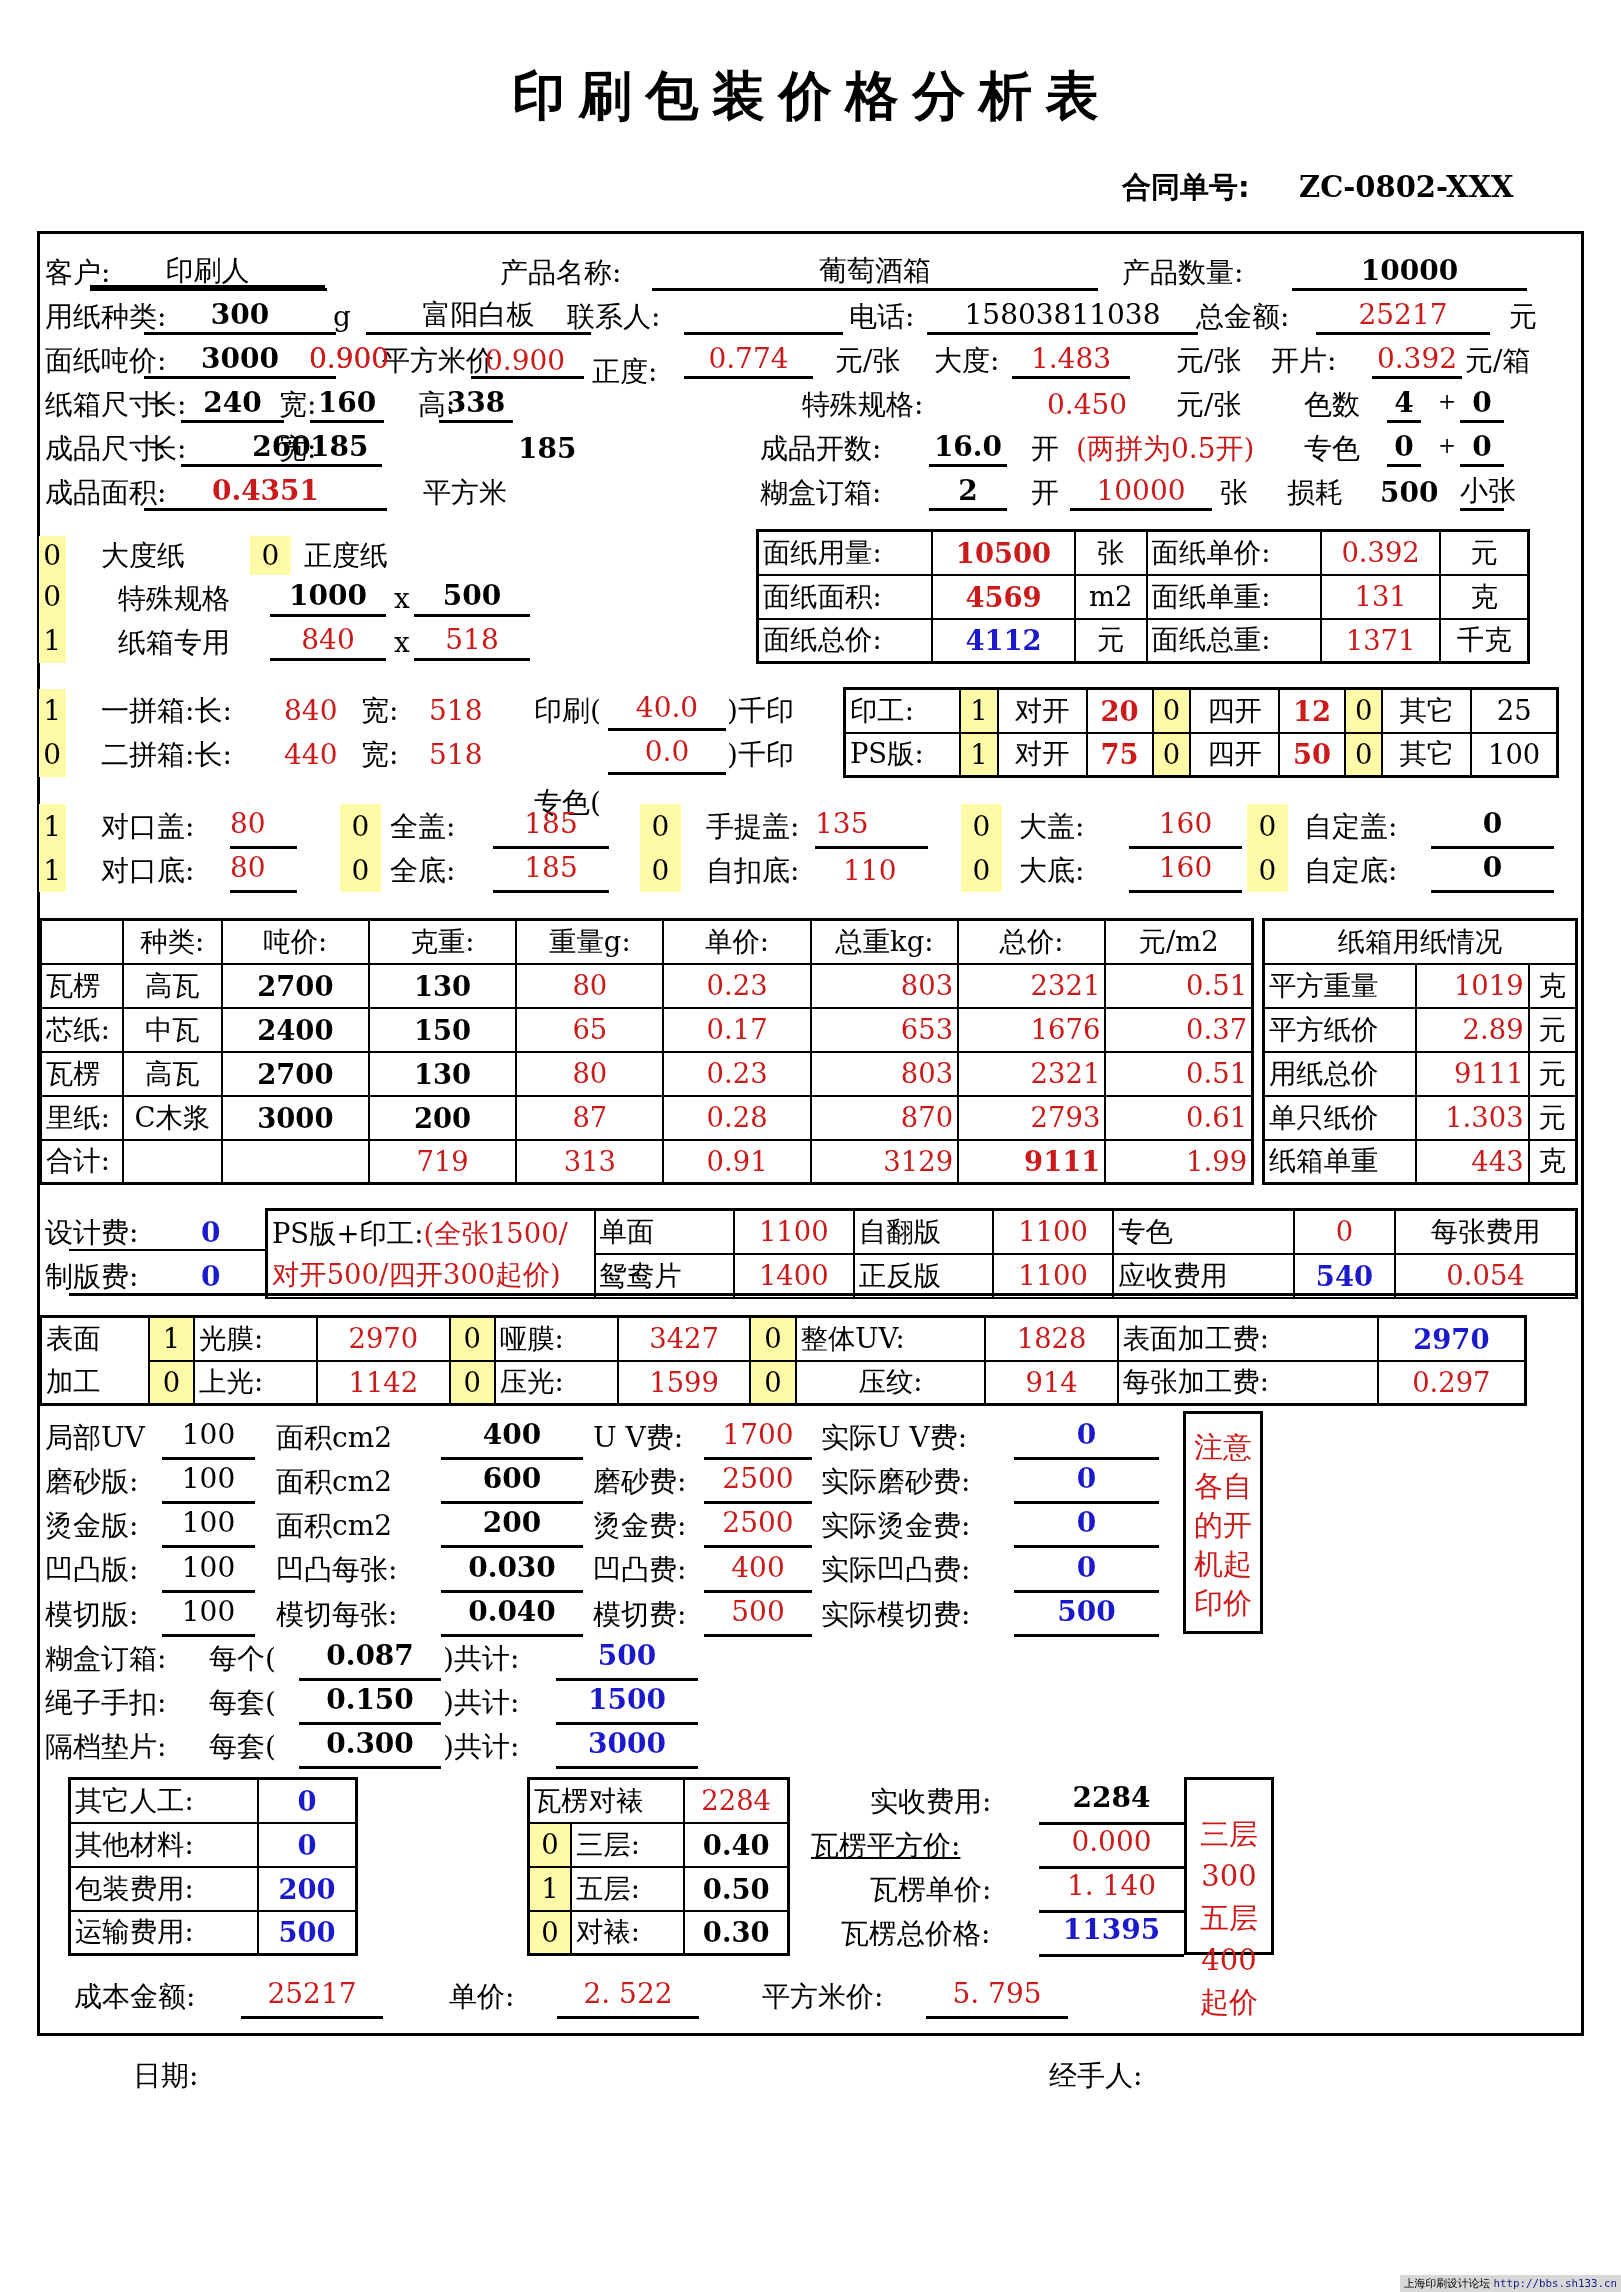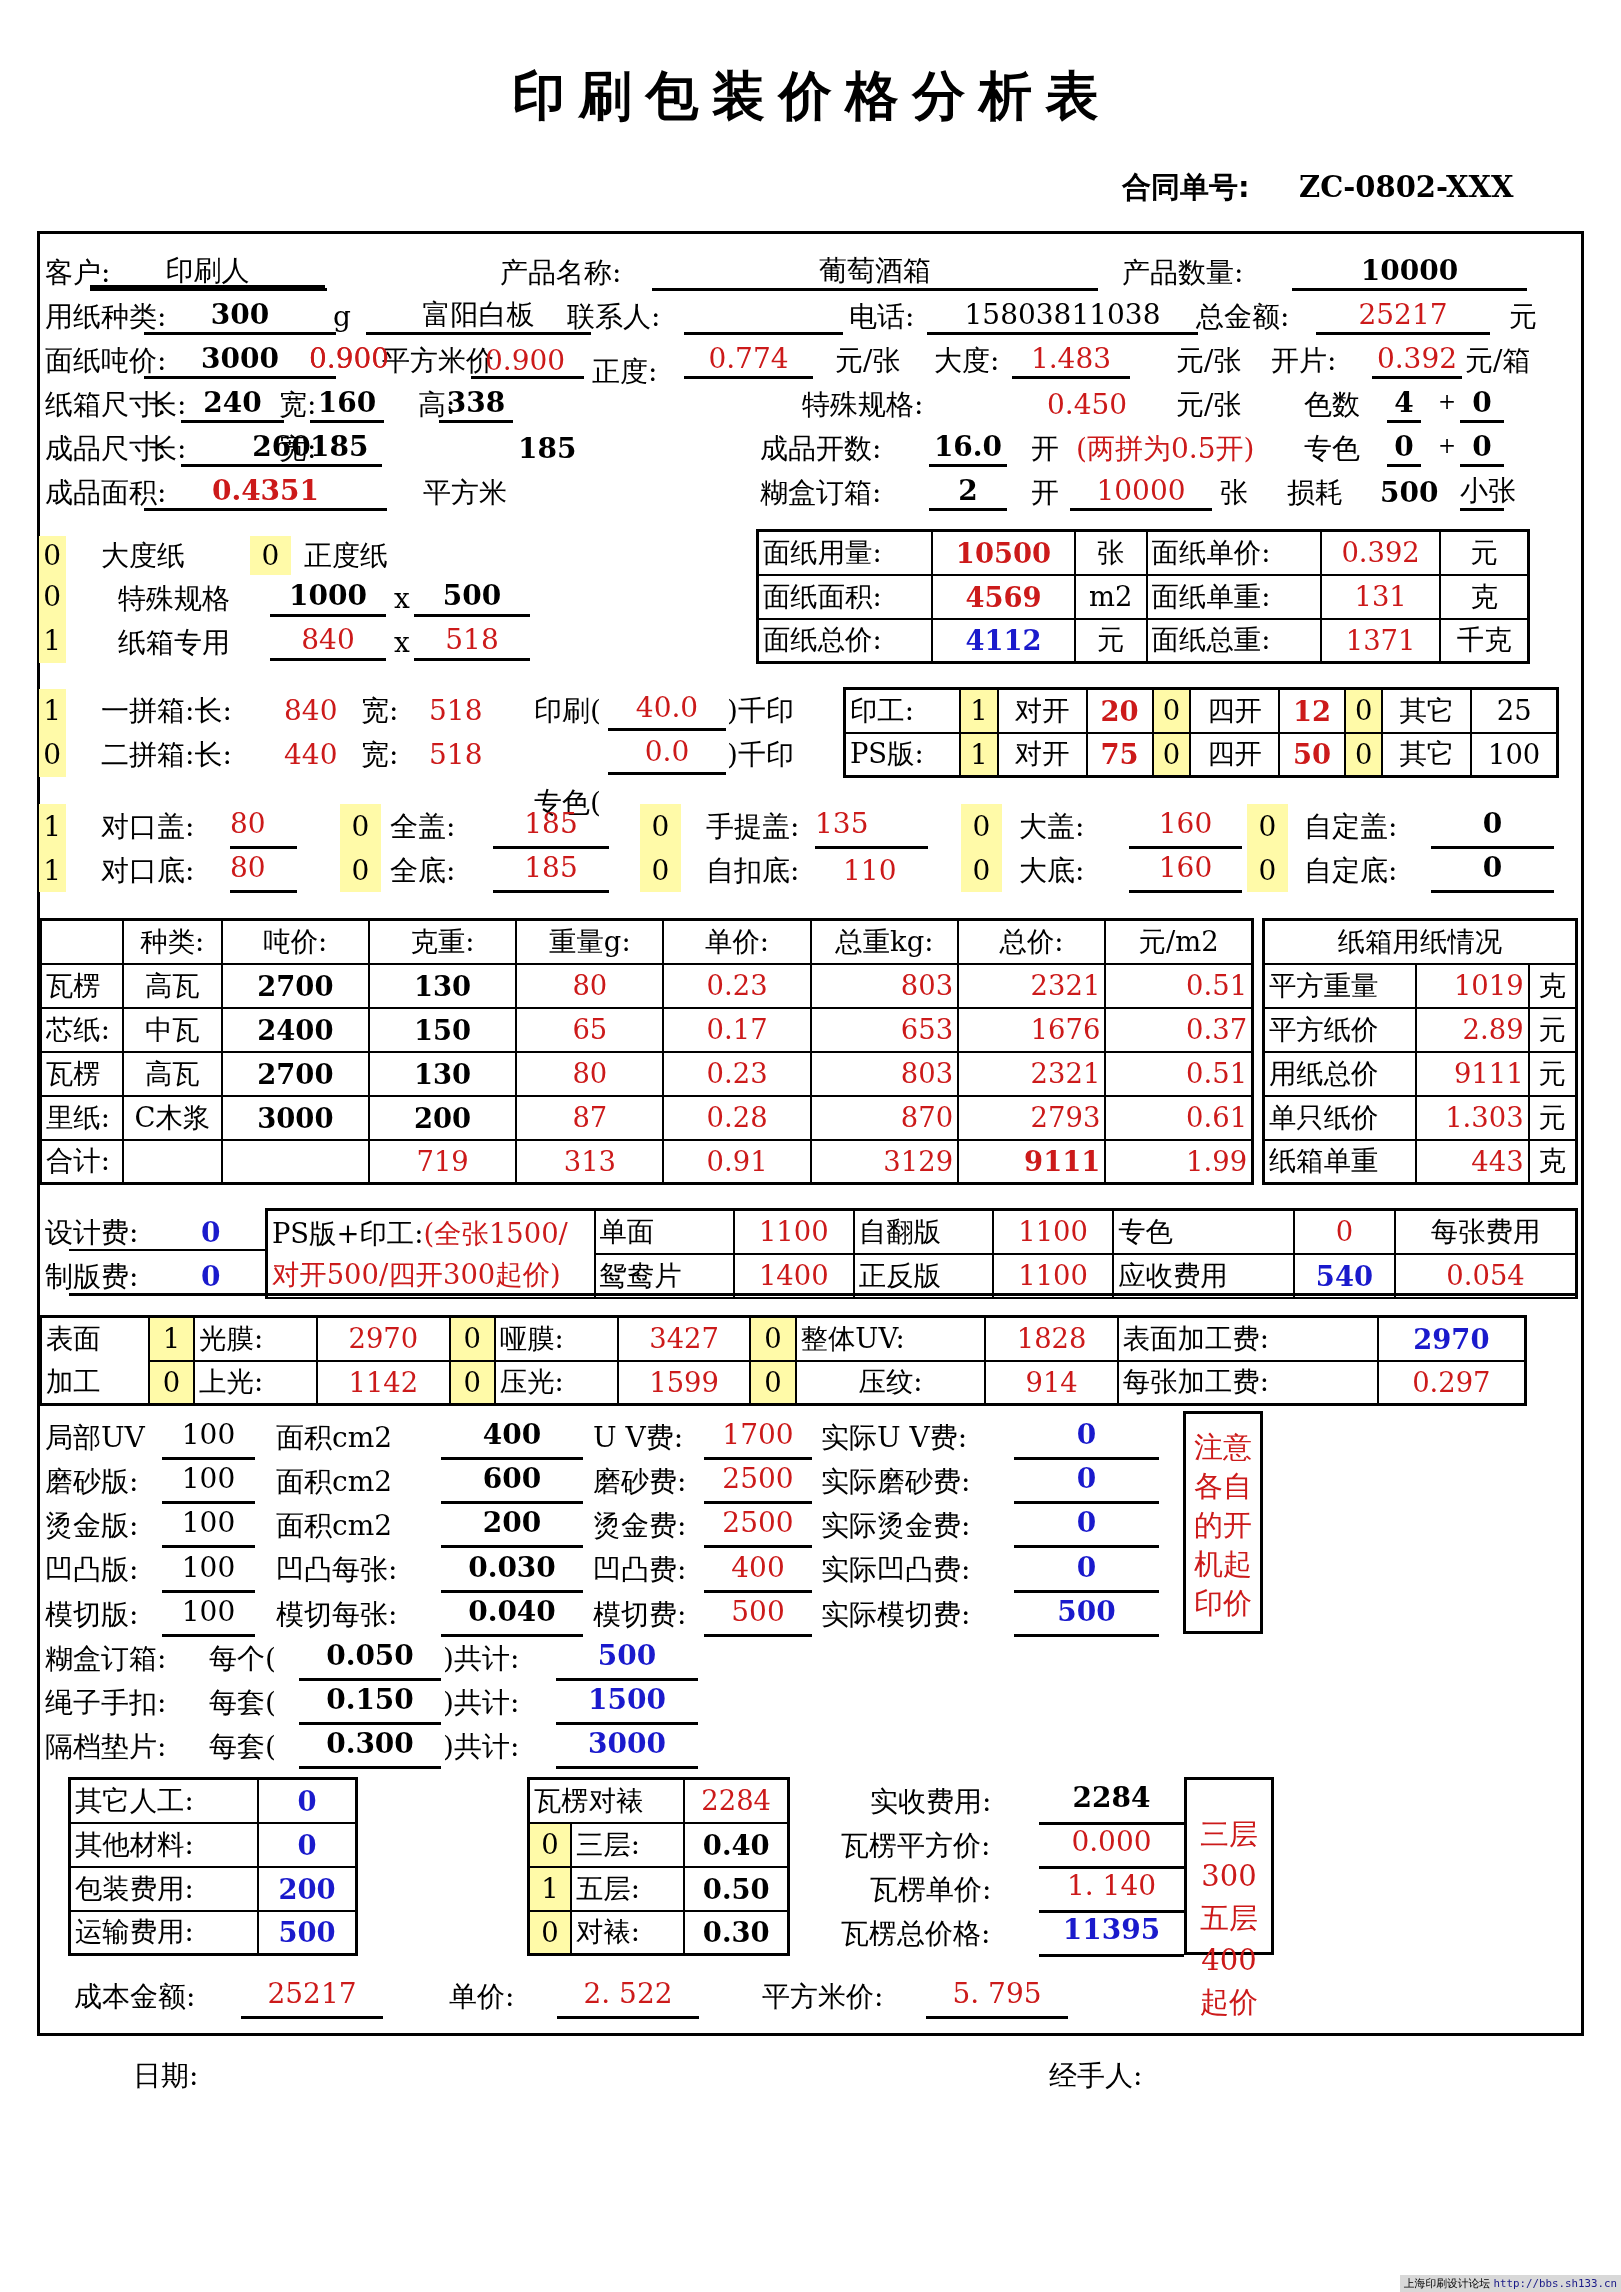--- a/index.html
+++ b/index.html
@@ -452,21 +452,21 @@
   <div class="abs" style="left:593px; top:1601px;">模切费:</div>
   <div class="abs ul red" style="left:704px; top:1598px; width:108px; height:39px;">500</div>
   <div class="abs" style="left:821px; top:1601px;">实际模切费:</div>
   <div class="abs ul blue bold" style="left:1014px; top:1598px; width:145px; height:39px;">500</div>
 </div>
 <div class="note" style="left:1183px; top:1411px; width:80px; height:223px; padding:13.7px 7.8px; white-space:normal; word-break:break-all;">注意各自的开机起印价</div>
 
 <div>
   <div class="abs" style="left:45px; top:1645px;">糊盒订箱:</div>
   <div class="abs" style="left:209px; top:1645px;">每个(</div>
-  <div class="abs ul bold" style="left:299px; top:1642px; width:142px; height:39px;">0.050</div>
+  <div class="abs ul bold" style="left:299px; top:1642px; width:142px; height:39px;">0.087</div>
   <div class="abs" style="left:443px; top:1645px;">)共计:</div>
   <div class="abs ul blue bold" style="left:556px; top:1642px; width:142px; height:39px;">500</div>
 
   <div class="abs" style="left:45px; top:1689px;">绳子手扣:</div>
   <div class="abs" style="left:209px; top:1689px;">每套(</div>
   <div class="abs ul bold" style="left:299px; top:1686px; width:142px; height:39px;">0.150</div>
   <div class="abs" style="left:443px; top:1689px;">)共计:</div>
   <div class="abs ul blue bold" style="left:556px; top:1686px; width:142px; height:39px;">1500</div>
 
   <div class="abs" style="left:45px; top:1733px;">隔档垫片:</div>
@@ -517,21 +517,21 @@
     <td class="yel">0</td>
     <td class="l">对裱:</td>
     <td class="bold">0.30</td>
   </tr>
 </tbody>
   </table>
 
 <div>
   <div class="abs" style="left:870px; top:1788px;">实收费用:</div>
   <div class="abs ul bold" style="left:1039px; top:1784px; width:145px; height:41px;">2284</div>
-  <div class="abs" style="left:841px; top:1832px;">瓦楞平方价:</div>
+  <div class="abs" style="left:811px; top:1832px;text-decoration:underline;">瓦楞平方价:</div>
   <div class="abs ul red" style="left:1039px; top:1828px; width:145px; height:41px;">0.000</div>
   <div class="abs" style="left:870px; top:1876px;">瓦楞单价:</div>
   <div class="abs ul red" style="left:1039px; top:1872px; width:145px; height:41px;">1. 140</div>
   <div class="abs" style="left:841px; top:1920px;">瓦楞总价格:</div>
   <div class="abs ul blue bold" style="left:1039px; top:1916px; width:145px; height:41px;">11395</div>
 </div>
 <div class="note" style="left:1184px; top:1777px; width:90px; height:178px; padding:33px 3.9px; white-space:normal; word-break:break-all; line-height:1.45;">三层300五层400起价</div>
 
 <div class="abs" style="left:74px; top:1983px;">成本金额:</div>
 <div class="abs ul red" style="left:241px; top:1980px; width:142px; height:39px;">25217</div>

